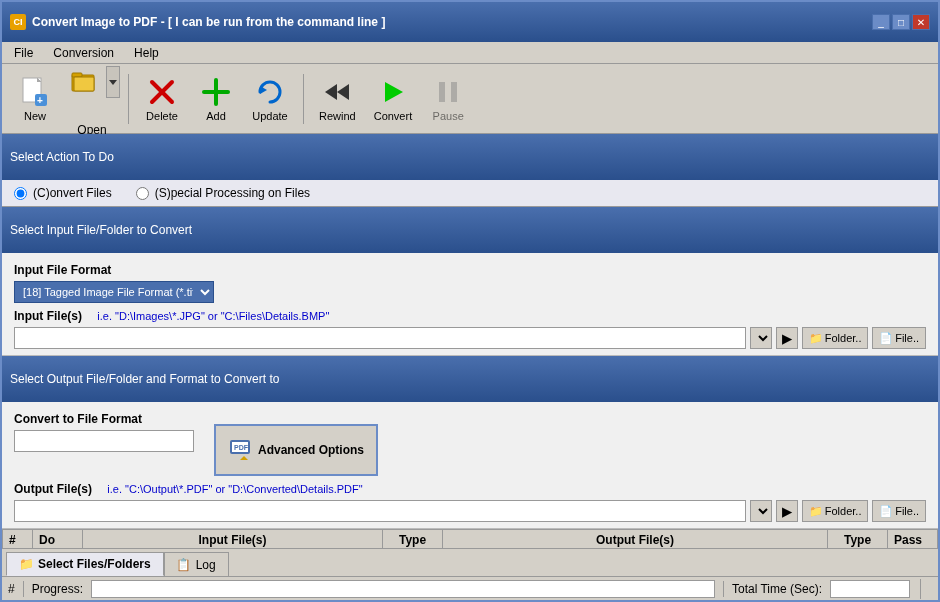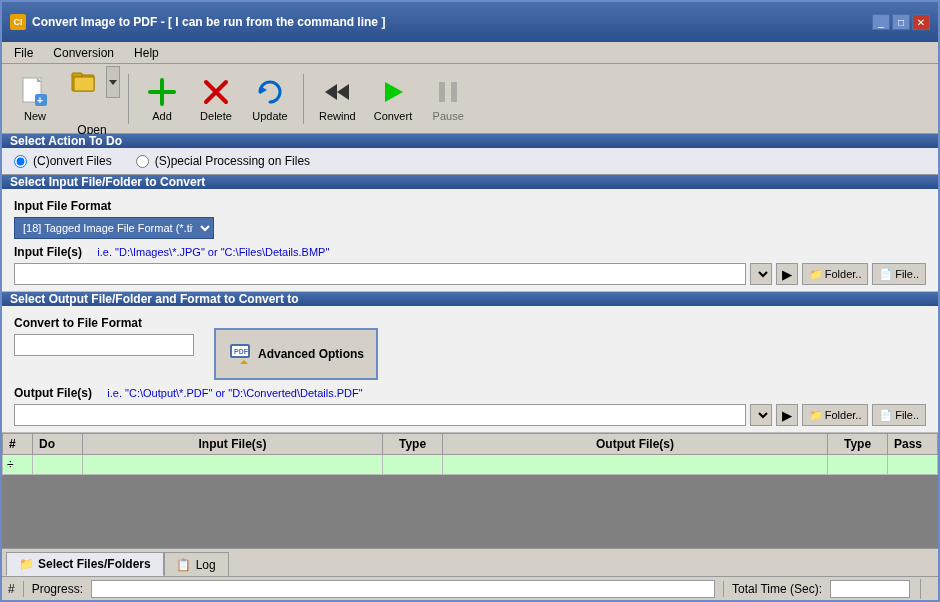--- a/index.html
+++ b/index.html
@@ -19,21 +19,21 @@
     .menu-item { padding: 2px 8px; cursor: pointer; font-size: 12px; }
 
     
     .toolbar { background: #d4d0c8; border-bottom: 1px solid #999; padding: 4px 8px; display: flex; align-items: center; gap: 4px; height: 70px; }
     .toolbar-btn { display: flex; flex-direction: column; align-items: center; justify-content: center; min-width: 50px; padding: 4px 6px; cursor: pointer; border: 1px solid transparent; gap: 2px; }
     .toolbar-btn label { font-size: 11px; cursor: pointer; }
     .toolbar-separator { width: 1px; height: 50px; background: #999; margin: 0 4px; }
     .icon-box { width: 32px; height: 32px; display: flex; align-items: center; justify-content: center; }
 
     
-    .section-header { background: linear-gradient(to bottom, #4a6fad, #2a4f8c); color: white; padding: 0 8px; font-weight: bold; font-size: 12px; }
+    .section-header { background: linear-gradient(to bottom, #4a6fad, #2a4f8c); color: white; padding: 16px 8px; font-weight: normal; font-size: 12px; }
 
     
     .content { flex: 1; display: flex; flex-direction: column; overflow: hidden; }
 
     
     .select-action { background: #e8e8f0; border-bottom: 1px solid #999; padding: 6px 12px; display: flex; align-items: center; gap: 24px; }
     .radio-group { display: flex; align-items: center; gap: 6px; }
 
     
     .input-section { background: #f0f0f0; border-bottom: 1px solid #bbb; padding: 6px 12px; }
@@ -134,35 +134,35 @@
         </div>
       </div>
       <label>Open</label>
     </div>
 
     <div class="toolbar-separator"></div>
 
     <div class="toolbar-btn">
       <div class="icon-box">
         <svg width="32" height="32" viewBox="0 0 32 32">
+          <line x1="6" y1="6" x2="26" y2="26" stroke="#cc0000" stroke-width="4" stroke-linecap="round"></line>
+          <line x1="26" y1="6" x2="6" y2="26" stroke="#cc0000" stroke-width="4" stroke-linecap="round"></line>
+        </svg>
+      </div>
+      <label>Delete</label>
+    </div>
+
+    <div class="toolbar-btn">
+      <div class="icon-box">
+        <svg width="32" height="32" viewBox="0 0 32 32">
           <line x1="16" y1="4" x2="16" y2="28" stroke="#00aa00" stroke-width="4" stroke-linecap="round"></line>
           <line x1="4" y1="16" x2="28" y2="16" stroke="#00aa00" stroke-width="4" stroke-linecap="round"></line>
         </svg>
       </div>
       <label>Add</label>
-    </div>
-
-    <div class="toolbar-btn">
-      <div class="icon-box">
-        <svg width="32" height="32" viewBox="0 0 32 32">
-          <line x1="6" y1="6" x2="26" y2="26" stroke="#cc0000" stroke-width="4" stroke-linecap="round"></line>
-          <line x1="26" y1="6" x2="6" y2="26" stroke="#cc0000" stroke-width="4" stroke-linecap="round"></line>
-        </svg>
-      </div>
-      <label>Delete</label>
     </div>
 
     <div class="toolbar-btn">
       <div class="icon-box">
         <svg width="32" height="32" viewBox="0 0 32 32">
           <path d="M6,16 A10,10 0 1,1 16,26" fill="none" stroke="#0066cc" stroke-width="3" stroke-linecap="round"></path>
           <polygon points="6,10 6,18 13,14" fill="#0066cc"></polygon>
         </svg>
       </div>
       <label>Update</label>

